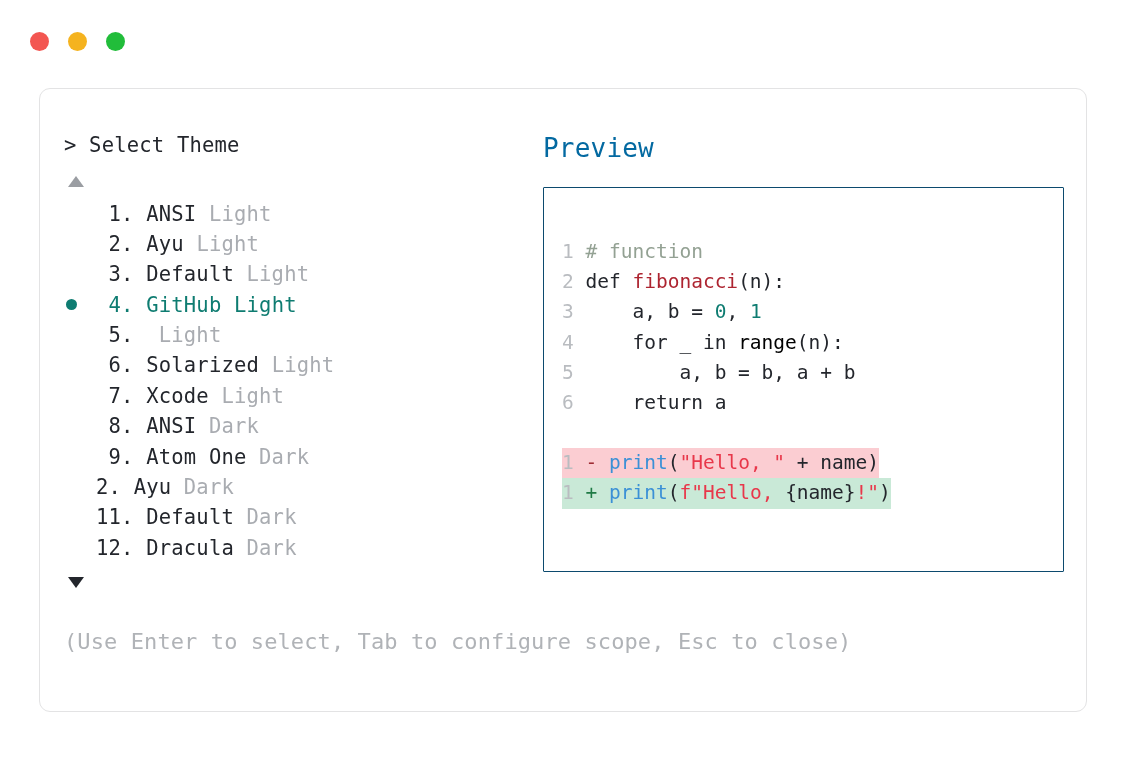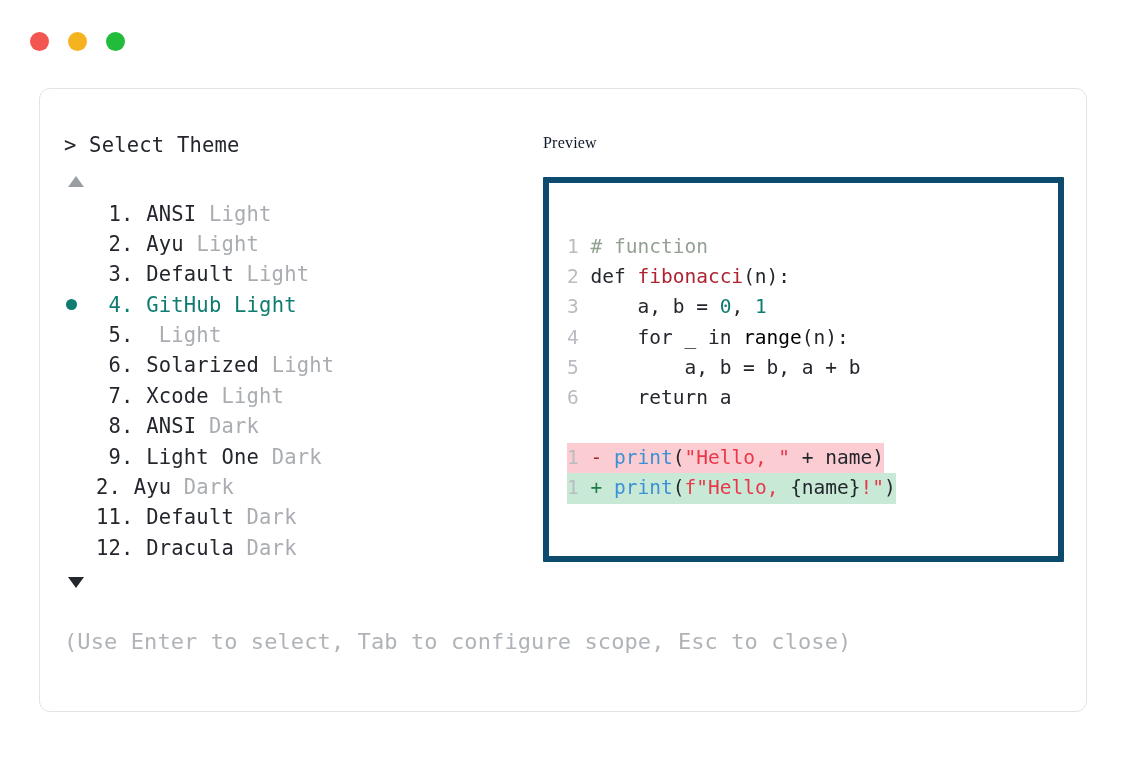--- a/index.html
+++ b/index.html
@@ -138,32 +138,31 @@
   }
 
   
   .right-col {
     position: absolute;
     left: 503px;
     top: 46px;
     width: 525px;
   }
   .preview-title {
-    font-size: 16px;
-    color: #0f172a;
+    font-size: 26px;
+    color: #0369a1;
     letter-spacing: 0.2px;
     line-height: 1;
-    font-family: Liberation Serif, serif;
   }
   .preview-box {
     margin-top: 26px;
     width: 521px;
     height: 385px;
     box-sizing: border-box;
-    border: 6px solid #0c4a6e;
+    border: 1px solid #0c4a6e;
     background: #ffffff;
     border-radius: 1px;
     position: relative;
   }
   .code {
     position: absolute;
     left: 18px;
     top: 49px;
     right: 4px;
     font-size: 19.5px;
@@ -217,21 +216,21 @@
 
       <div class="theme-list" id="theme-list">
           <div class="theme-row"><span class="bullet-cell"></span><span class="row-index"> 1.</span><span> </span><span class="row-name">ANSI</span><span> </span><span class="row-variant">Light</span></div>
           <div class="theme-row"><span class="bullet-cell"></span><span class="row-index"> 2.</span><span> </span><span class="row-name">Ayu</span><span> </span><span class="row-variant">Light</span></div>
           <div class="theme-row"><span class="bullet-cell"></span><span class="row-index"> 3.</span><span> </span><span class="row-name">Default</span><span> </span><span class="row-variant">Light</span></div>
           <div class="theme-row selected"><span class="bullet-cell"><span class="bullet"></span></span><span class="row-index"> 4.</span><span> </span><span class="row-name">GitHub</span><span> </span><span class="row-variant">Light</span></div>
           <div class="theme-row"><span class="bullet-cell"></span><span class="row-index"> 5.</span><span> </span><span> </span><span class="row-variant">Light</span></div>
           <div class="theme-row"><span class="bullet-cell"></span><span class="row-index"> 6.</span><span> </span><span class="row-name">Solarized</span><span> </span><span class="row-variant">Light</span></div>
           <div class="theme-row"><span class="bullet-cell"></span><span class="row-index"> 7.</span><span> </span><span class="row-name">Xcode</span><span> </span><span class="row-variant">Light</span></div>
           <div class="theme-row"><span class="bullet-cell"></span><span class="row-index"> 8.</span><span> </span><span class="row-name">ANSI</span><span> </span><span class="row-variant">Dark</span></div>
-          <div class="theme-row"><span class="bullet-cell"></span><span class="row-index"> 9.</span><span> </span><span class="row-name">Light One</span><span> </span><span class="row-variant">Dark</span></div>
+          <div class="theme-row"><span class="bullet-cell"></span><span class="row-index"> 9.</span><span> </span><span class="row-name">Atom One</span><span> </span><span class="row-variant">Dark</span></div>
           <div class="theme-row"><span class="bullet-cell"></span><span class="row-index">2.</span><span> </span><span class="row-name">Ayu</span><span> </span><span class="row-variant">Dark</span></div>
           <div class="theme-row"><span class="bullet-cell"></span><span class="row-index">11.</span><span> </span><span class="row-name">Default</span><span> </span><span class="row-variant">Dark</span></div>
           <div class="theme-row"><span class="bullet-cell"></span><span class="row-index">12.</span><span> </span><span class="row-name">Dracula</span><span> </span><span class="row-variant">Dark</span></div>
         </div>
 
       <div class="scroll-arrow arrow-down"></div>
     </div>
 
     <div class="hint">(Use Enter to select, Tab to configure scope, Esc to close)</div>
 

